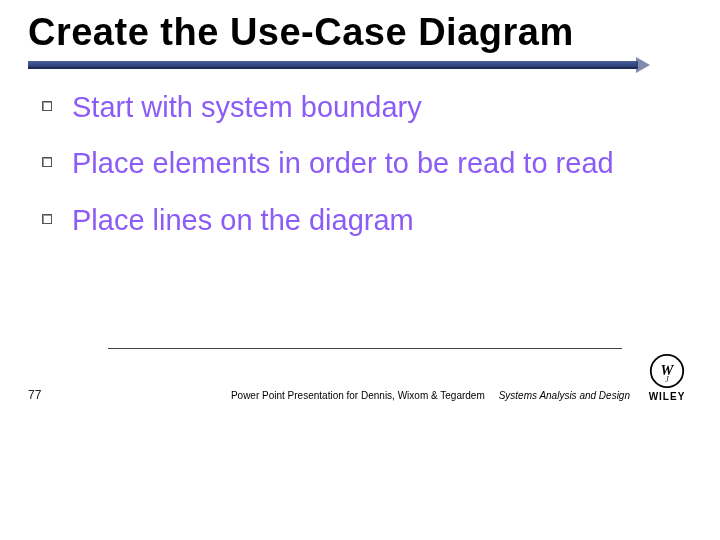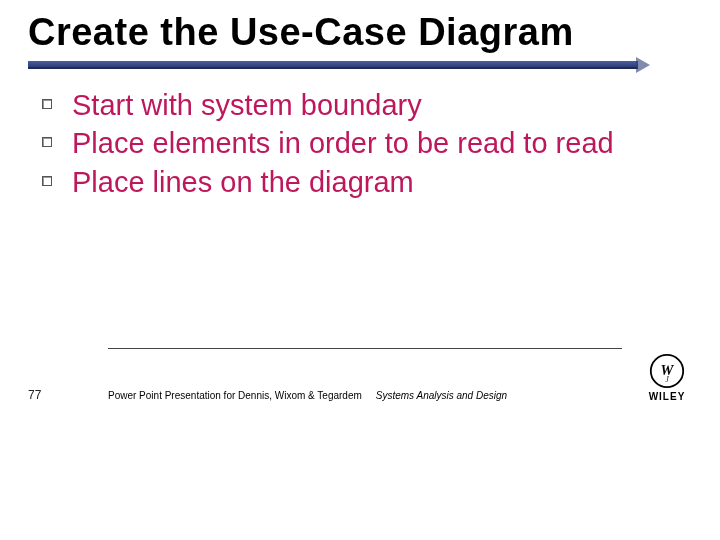--- a/index.html
+++ b/index.html
@@ -47,23 +47,24 @@
   }
   .bullets {
     list-style: none;
     padding-left: 8px;
   }
   .bullets li {
     position: relative;
     padding-left: 36px;
     font-size: 29px;
     line-height: 1.25;
-    color: #be185d;
+    color: #8b5cf6;
     margin-bottom: 2px;
     font-weight: 400;
+    margin-top: 20px;
   }
   .bullets li .sq {
     position: absolute;
     left: 6px;
     top: 12px;
     width: 10px; height: 10px;
     border: 1px solid #555;
     background: #fff;
     box-shadow: inset 1px 1px 0 #999;
   }
@@ -86,21 +87,21 @@
   .footer .pagenum {
     font-size: 12px;
     color: #222;
     width: 68px;
   }
   .footer .credits {
     flex: 1;
     font-size: 10px;
     line-height: 1.3;
     color: #000;
-    text-align: left;
+    text-align: right;
   }
   .footer .credits .em { font-style: italic; }
   .footer .logo {
     width: 50px;
     display: flex;
     flex-direction: column;
     align-items: center;
     gap: 2px;
   }
   .footer .logo svg { width: 36px; height: 36px; }

